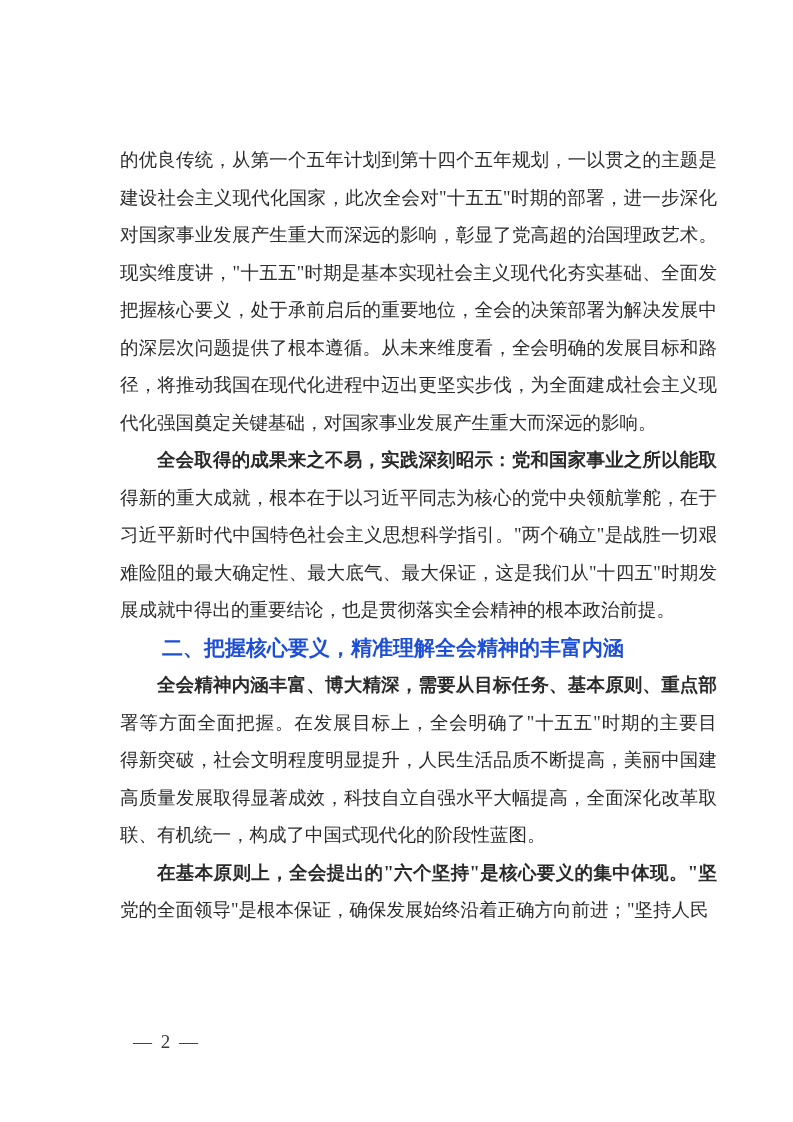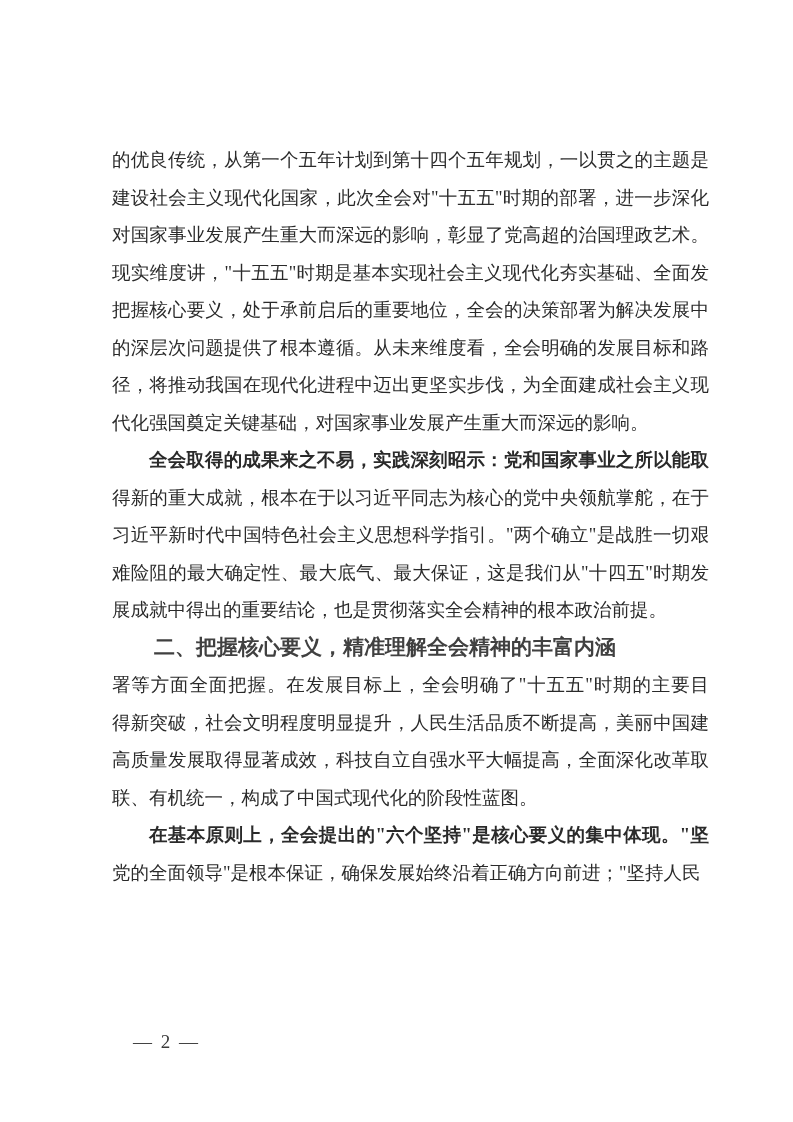--- a/index.html
+++ b/index.html
@@ -11,41 +11,41 @@
   }
   .page {
     position: relative;
     width: 793px; height: 1122px;
     background: #ffffff;
     overflow: hidden;
     color: #2a2a2a;
   }
   .doc-body {
     position: absolute;
-    left: 112px; top: 142px;
+    left: 120px; top: 142px;
     width: 597px;
   }
   .line {
     height: 37.5px;
     line-height: 37.5px;
     font-size: 18.5px;
     text-align: justify;
     text-align-last: justify;
     overflow: hidden;
     white-space: normal;
   }
   .line.last { text-align-last: left; }
   .line.indent { text-indent: 2em; font-weight: bold; }
   .heading {
     height: 37.5px;
     line-height: 37.5px;
     font-size: 21px;
     font-weight: 700;
-    color: #404040;
-    font-family: Liberation Mono, monospace;
+    color: #1d4ed8;
+    font-family: Liberation Serif, serif;
     text-indent: 2em;
     overflow: hidden;
   }
   .footer {
     position: absolute;
     left: 133px; top: 1029px;
     height: 26px;
     line-height: 26px;
     font-size: 19px;
     color: #3a3a3a;
@@ -64,20 +64,21 @@
       <div class="line">把握核心要义，处于承前启后的重要地位，全会的决策部署为解决发展中</div>
       <div class="line">的深层次问题提供了根本遵循。从未来维度看，全会明确的发展目标和路</div>
       <div class="line">径，将推动我国在现代化进程中迈出更坚实步伐，为全面建成社会主义现</div>
       <div class="line last">代化强国奠定关键基础，对国家事业发展产生重大而深远的影响。</div>
       <div class="line indent">全会取得的成果来之不易，实践深刻昭示：党和国家事业之所以能取</div>
       <div class="line">得新的重大成就，根本在于以习近平同志为核心的党中央领航掌舵，在于</div>
       <div class="line">习近平新时代中国特色社会主义思想科学指引。"两个确立"是战胜一切艰</div>
       <div class="line">难险阻的最大确定性、最大底气、最大保证，这是我们从"十四五"时期发</div>
       <div class="line last">展成就中得出的重要结论，也是贯彻落实全会精神的根本政治前提。</div>
       <div class="heading">二、把握核心要义，精准理解全会精神的丰富内涵</div>
+      <div class="line indent">全会精神内涵丰富、博大精深，需要从目标任务、基本原则、重点部</div>
       <div class="line">署等方面全面把握。在发展目标上，全会明确了"十五五"时期的主要目标：</div>
       <div class="line">得新突破，社会文明程度明显提升，人民生活品质不断提高，美丽中国建</div>
       <div class="line">高质量发展取得显著成效，科技自立自强水平大幅提高，全面深化改革取</div>
       <div class="line last">联、有机统一，构成了中国式现代化的阶段性蓝图。</div>
       <div class="line indent">在基本原则上，全会提出的"六个坚持"是核心要义的集中体现。"坚持</div>
       <div class="line last">党的全面领导"是根本保证，确保发展始终沿着正确方向前进；"坚持人民</div>
     </div>
   <div class="footer">
     <span>— 2 —</span>
   </div>

